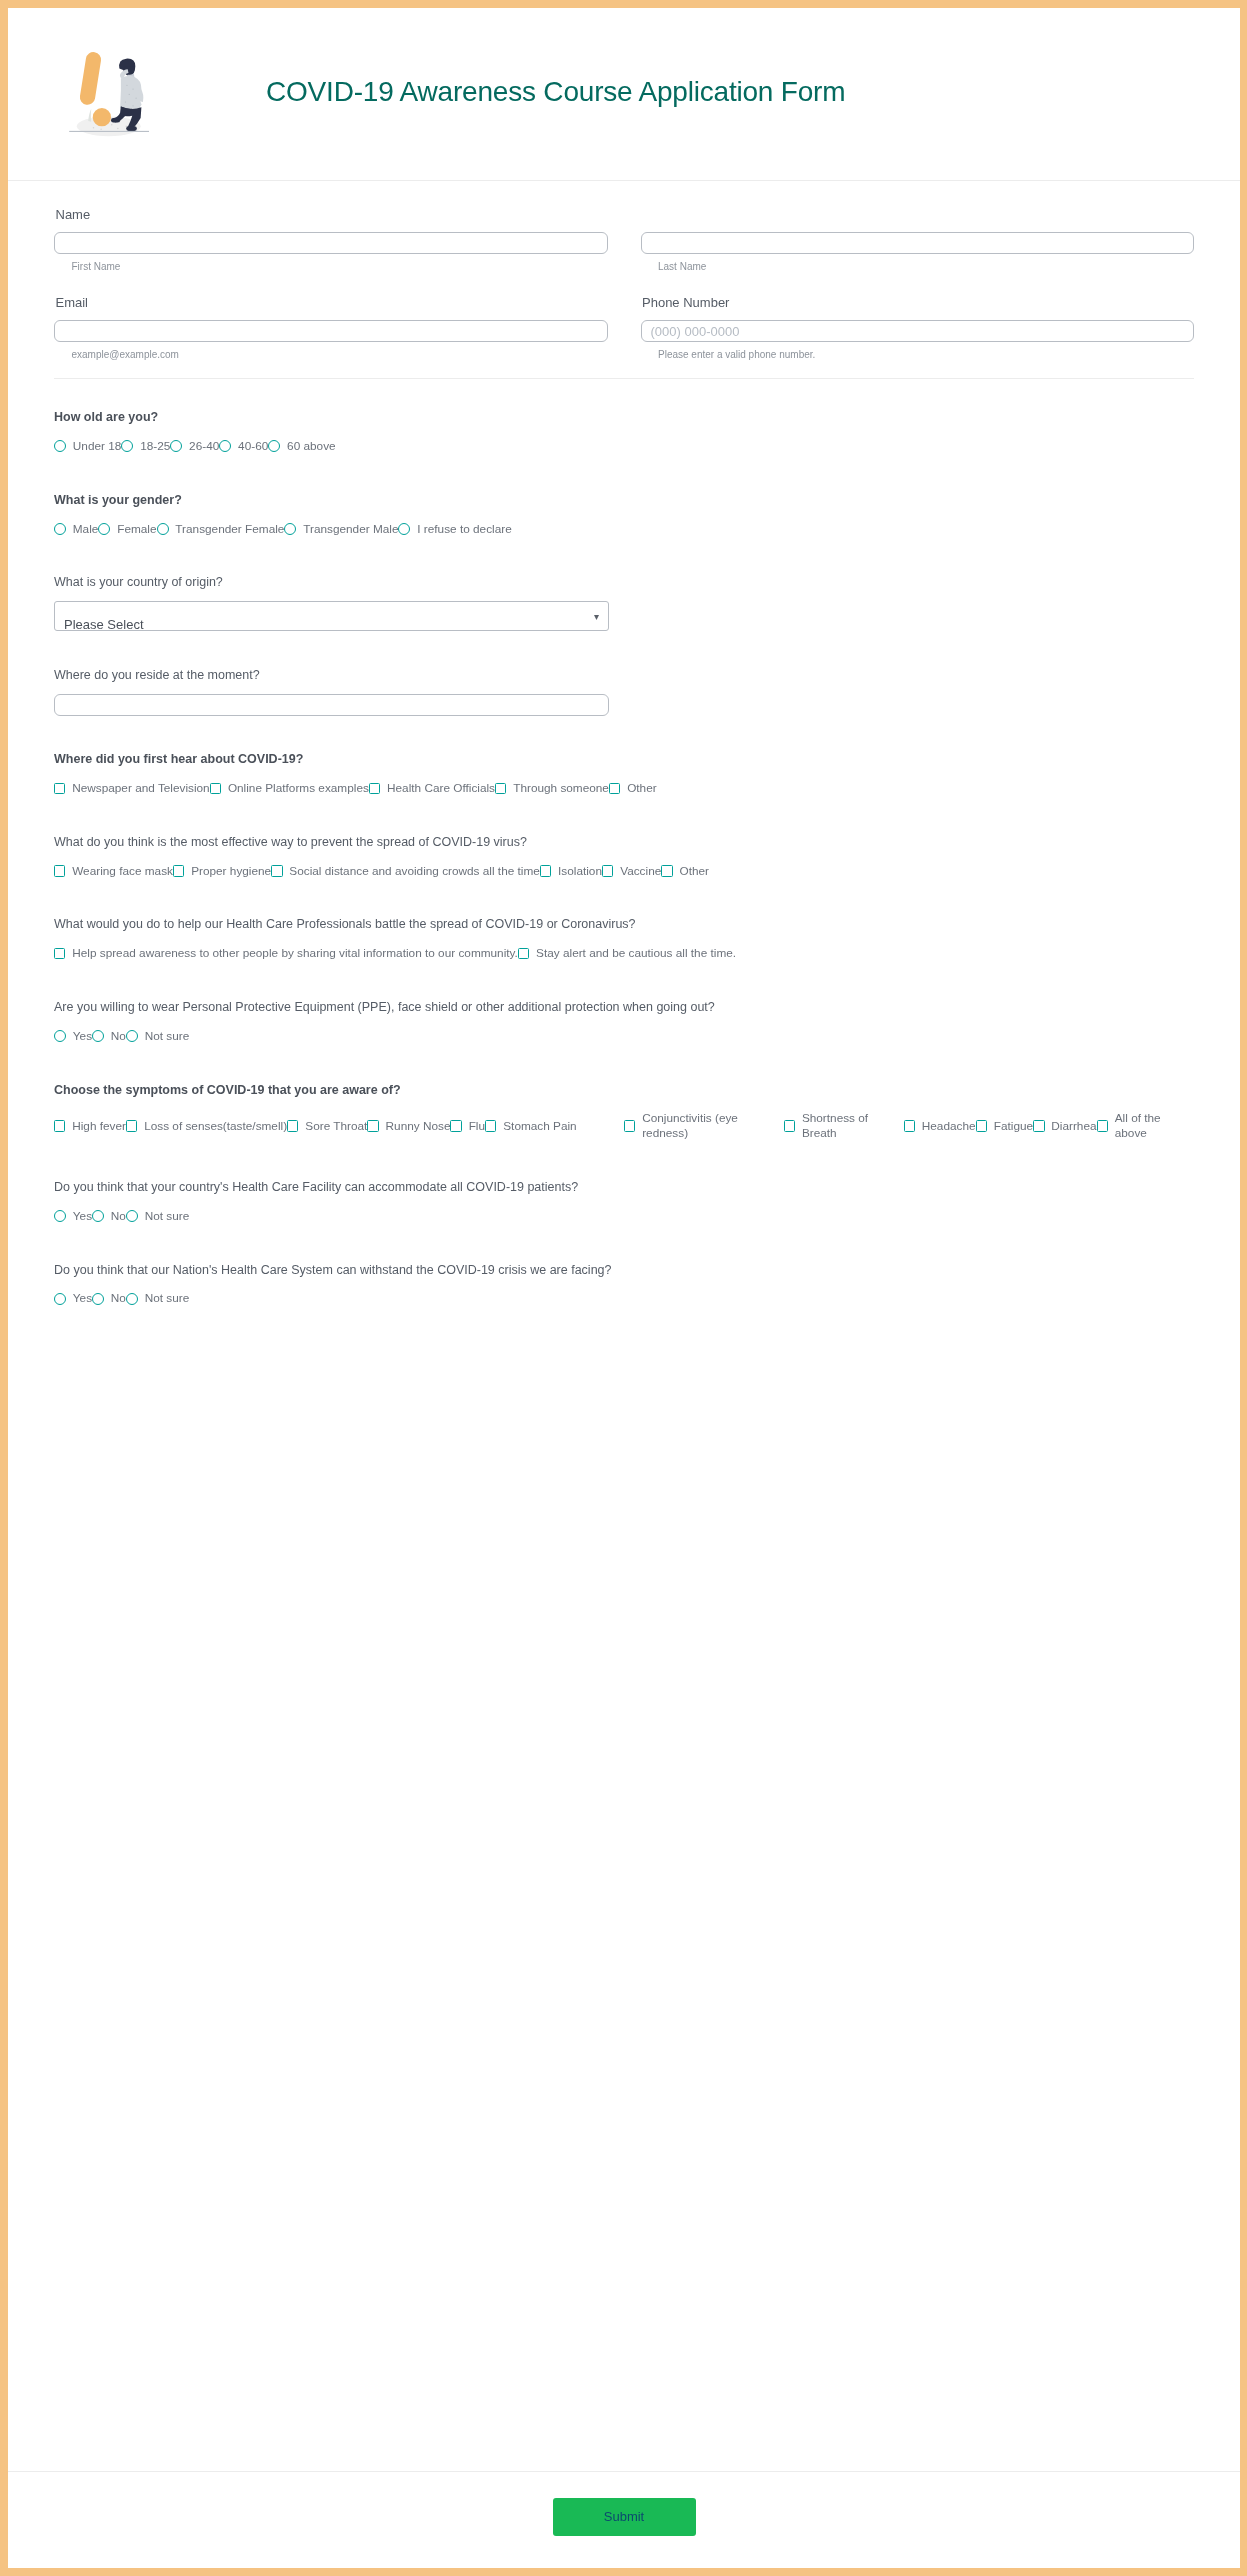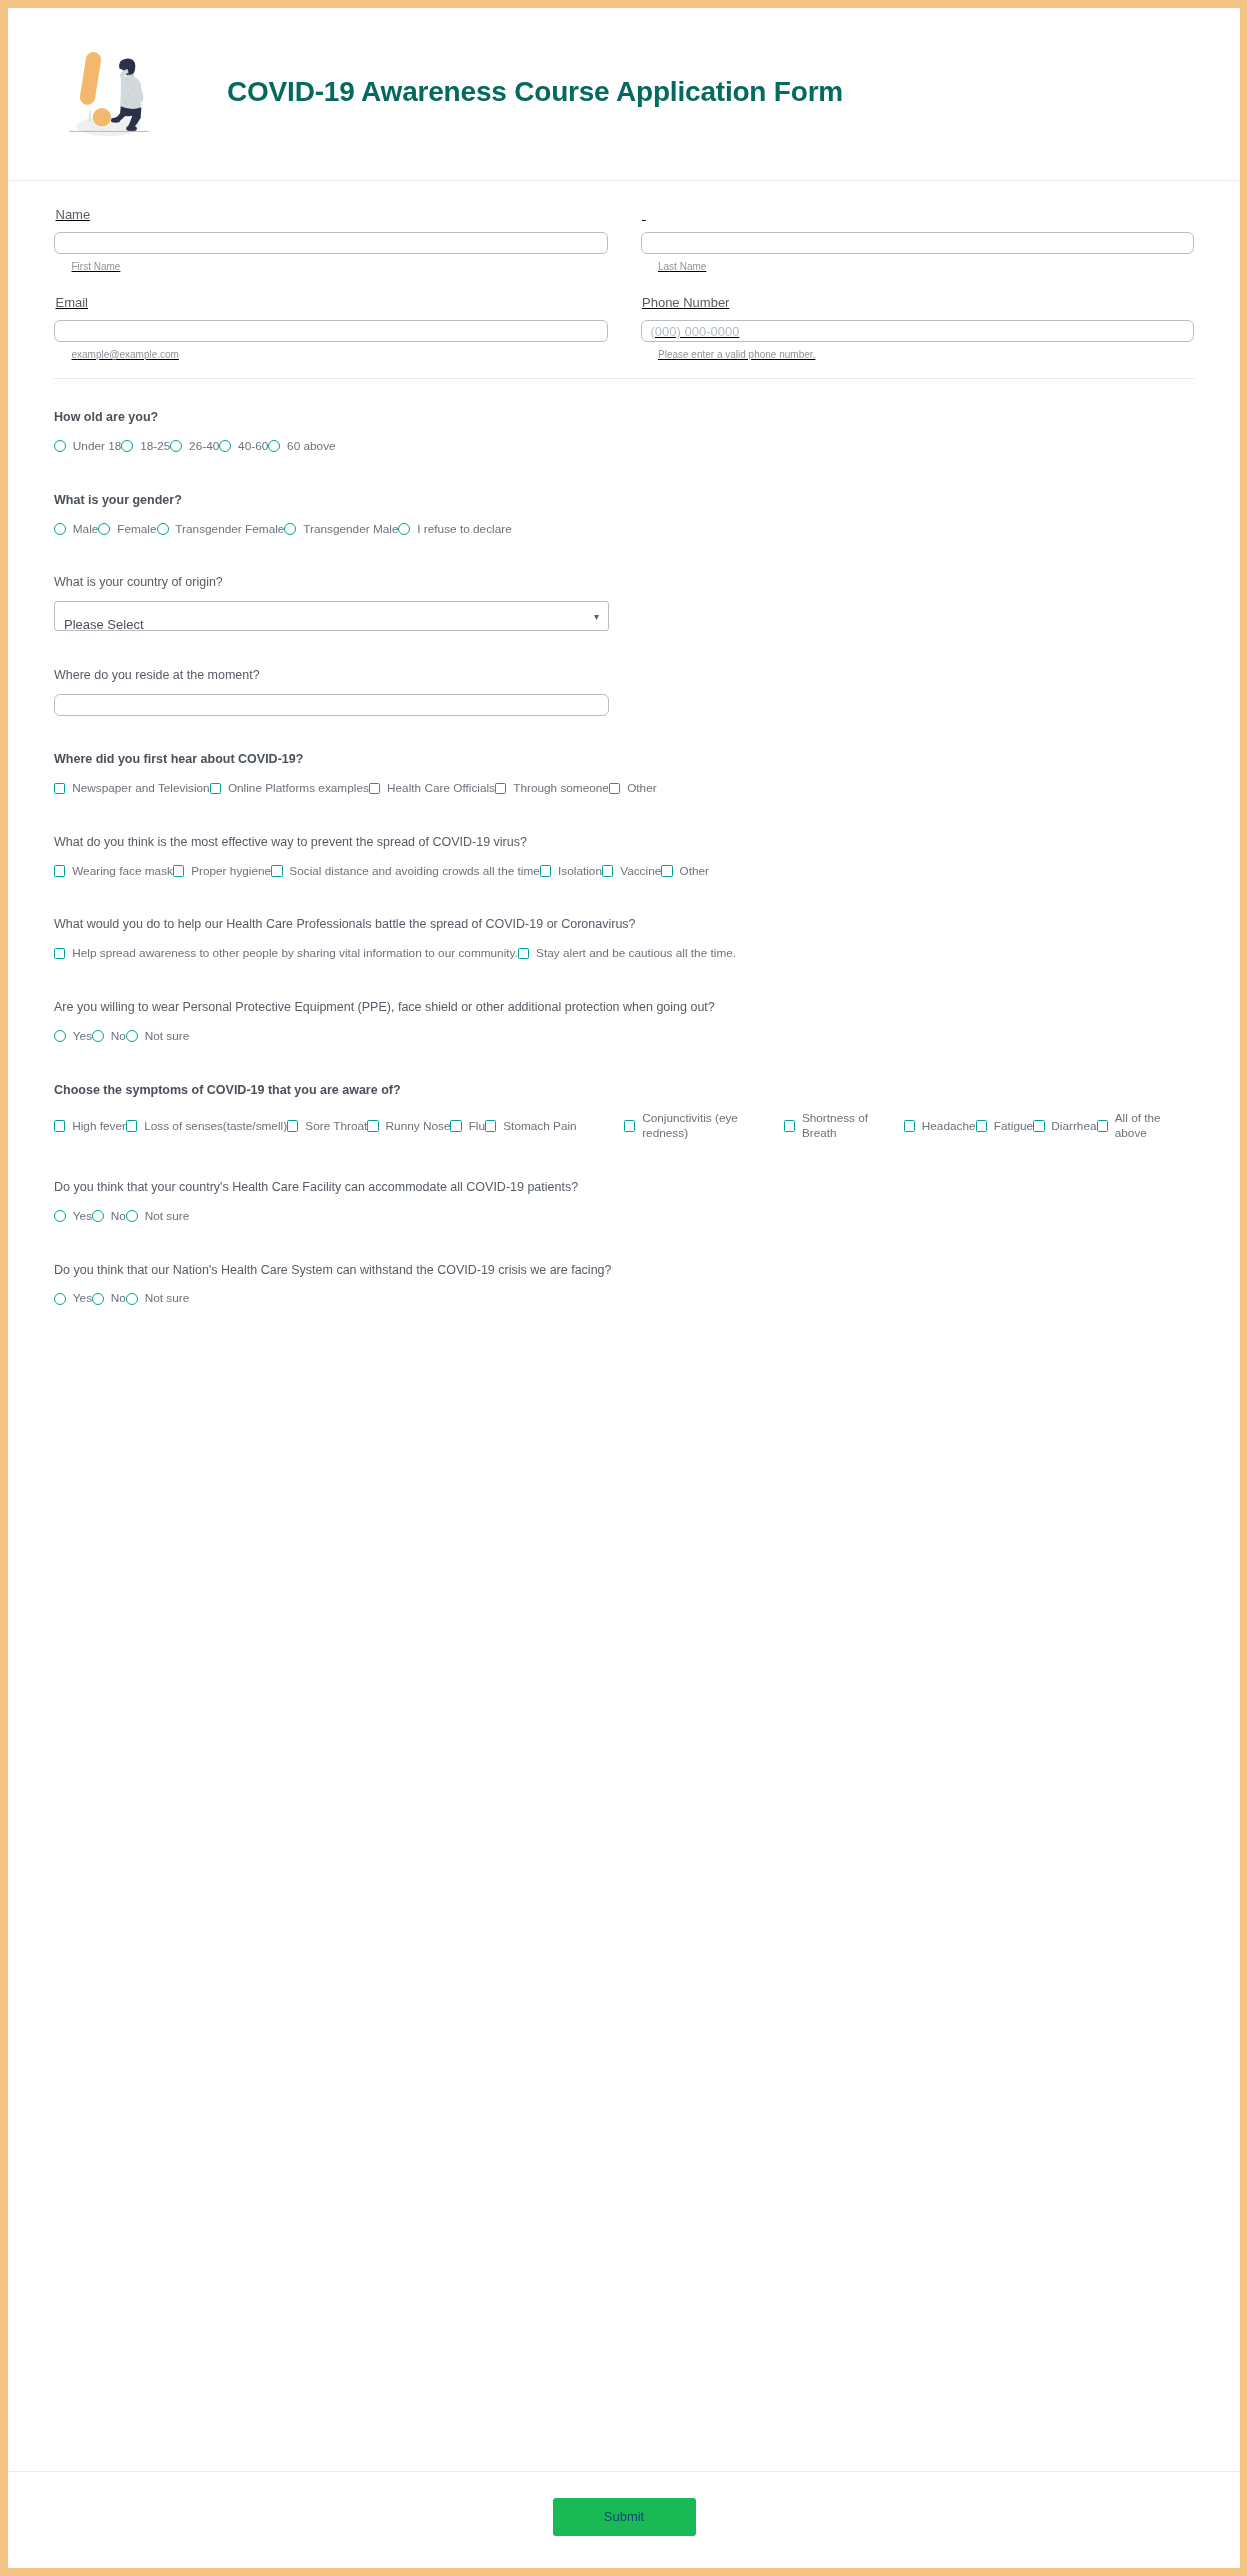--- a/index.html
+++ b/index.html
@@ -28,35 +28,35 @@
     min-height: 173px;
   }
   .header-illustration {
     width: 152px;
     height: 103px;
     flex: 0 0 152px;
     margin-right: 21px;
   }
   .form-title {
     font-size: 28px;
-    font-weight: bold;
+    font-weight: normal;
     color: #046a5f;
     letter-spacing: -0.2px;
     line-height: 1.15;
+    margin-left: 39px;
   }
 
   
   .form-body {
     padding: 26px 46px 0 46px;
     flex: 1;
   }
   .row2 {
     display: flex;
     gap: 33px;
-    text-decoration: underline;
   }
   .col { width: 578px; }
 
   .field-label {
     font-size: 13px;
     color: #555c66;
     margin: 0 0 8.4px 1.5px;
     line-height: 1.3;
   }
 

